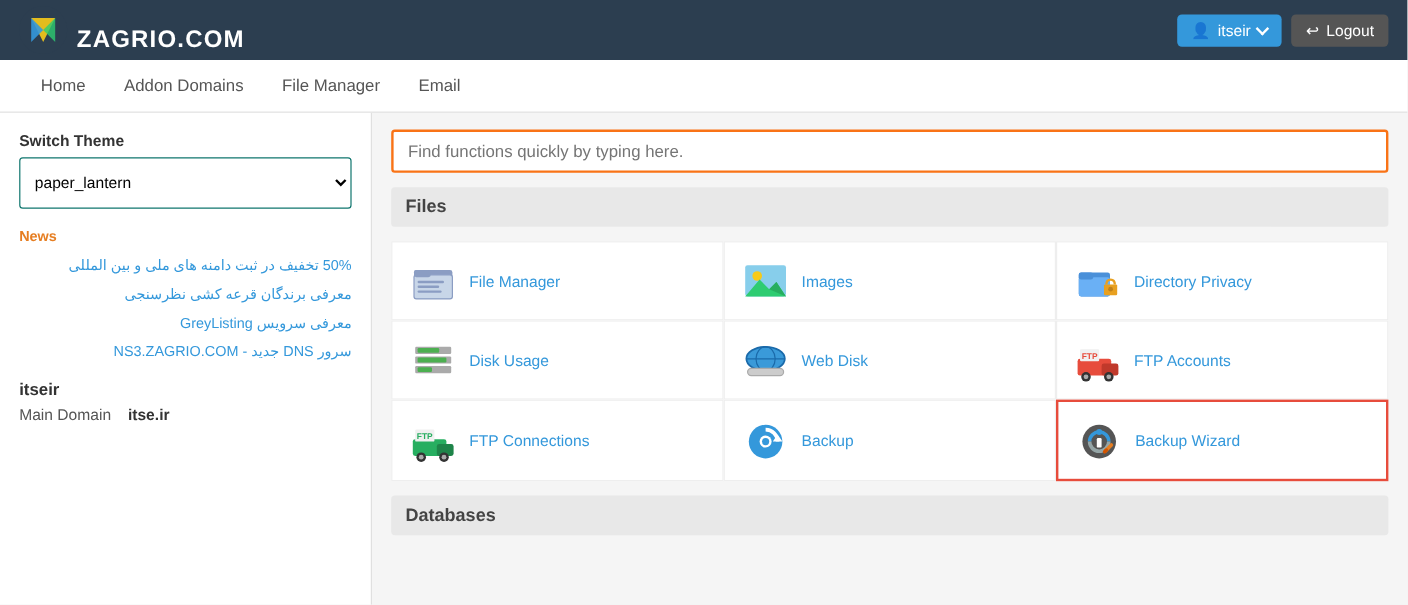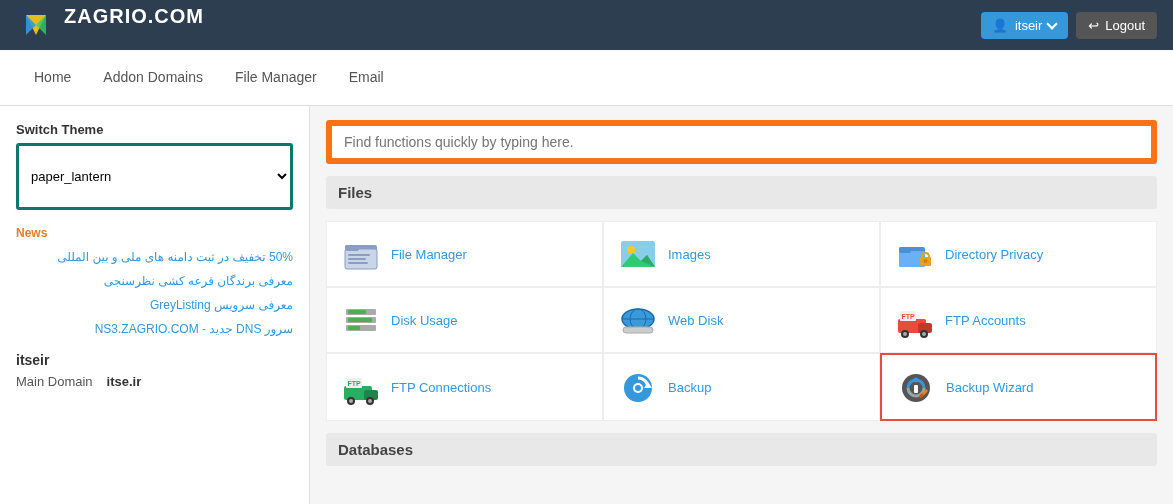--- a/index.html
+++ b/index.html
@@ -9,21 +9,21 @@
     .top-nav {
       background: #2c3e50;
       display: flex;
       align-items: center;
       justify-content: space-between;
       padding: 0 16px;
       height: 50px;
     }
     .top-nav-logo {
       display: flex;
-      align-items: flex-start;
+      align-items: flex-end;
       gap: 8px;
     }
     .logo-icon {
       width: 40px;
       height: 40px;
     }
     .logo-text {
       color: #fff;
       font-size: 20px;
       font-weight: bold;
@@ -59,21 +59,21 @@
       font-size: 13px;
     }
 
     
     .sec-nav {
       background: #fff;
       border-bottom: 1px solid #ddd;
       display: flex;
       align-items: center;
       padding: 0 20px;
-      height: 56px;
+      height: 44px;
       gap: 4px;
     }
     .sec-nav a {
       color: #555;
       text-decoration: none;
       padding: 10px 14px;
       font-size: 14px;
       border-bottom: 2px solid transparent;
     }
 
@@ -92,22 +92,22 @@
       padding: 16px;
     }
     .switch-theme-label {
       font-size: 13px;
       font-weight: bold;
       color: #333;
       margin-bottom: 6px;
     }
     .theme-select {
       width: 100%;
-      padding: 22px 8px;
-      border: 3px solid #0f766e;
+      padding: 12px 8px;
+      border: 1px solid #0f766e;
       border-radius: 3px;
       font-size: 13px;
       background: #fff;
       cursor: pointer;
     }
     .sidebar-section-title {
       font-size: 12px;
       font-weight: bold;
       color: #e67e22;
       margin: 16px 0 8px 0;
@@ -144,21 +144,21 @@
 
     
     .content {
       flex: 1;
       padding: 14px 16px;
       background: #f5f5f5;
     }
     .search-box {
       width: 100%;
       padding: 8px 12px;
-      border: 6px solid #f97316;
+      border: 2px solid #f97316;
       border-radius: 3px;
       font-size: 14px;
       margin-bottom: 12px;
       outline: none;
       background: #fff;
     }
     .section-header {
       background: #e8e8e8;
       padding: 8px 12px;
       font-size: 15px;

